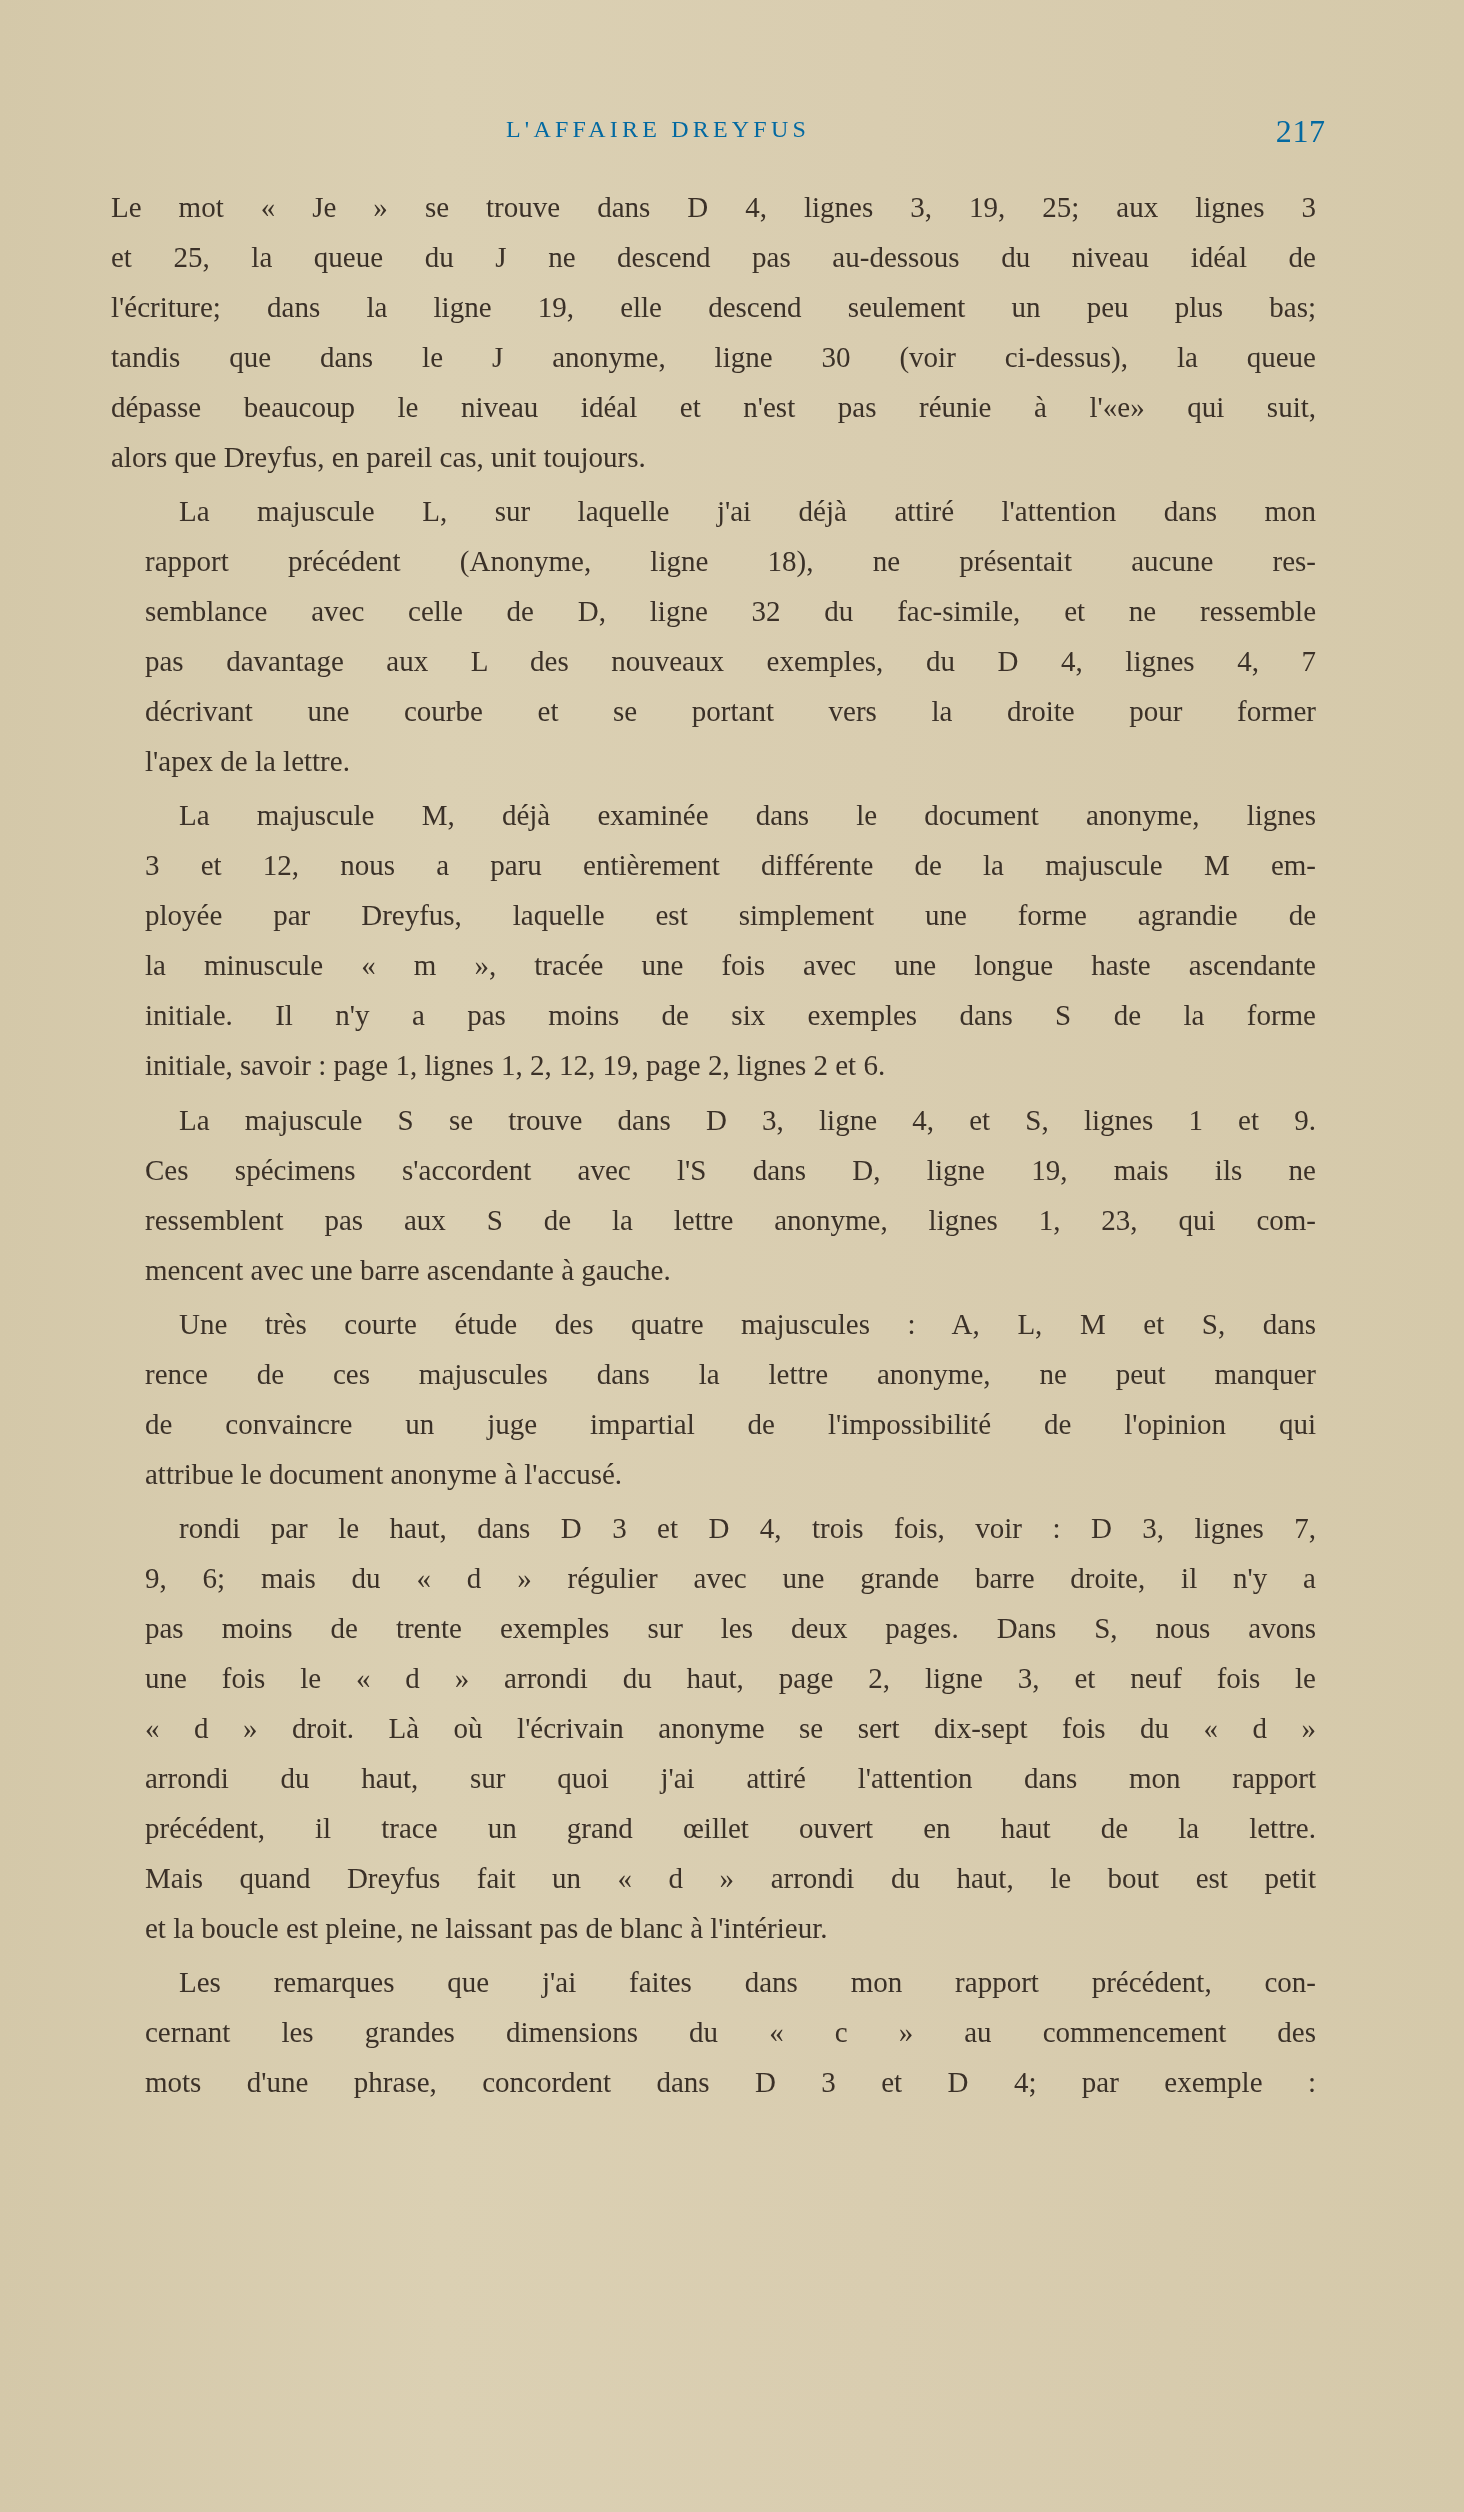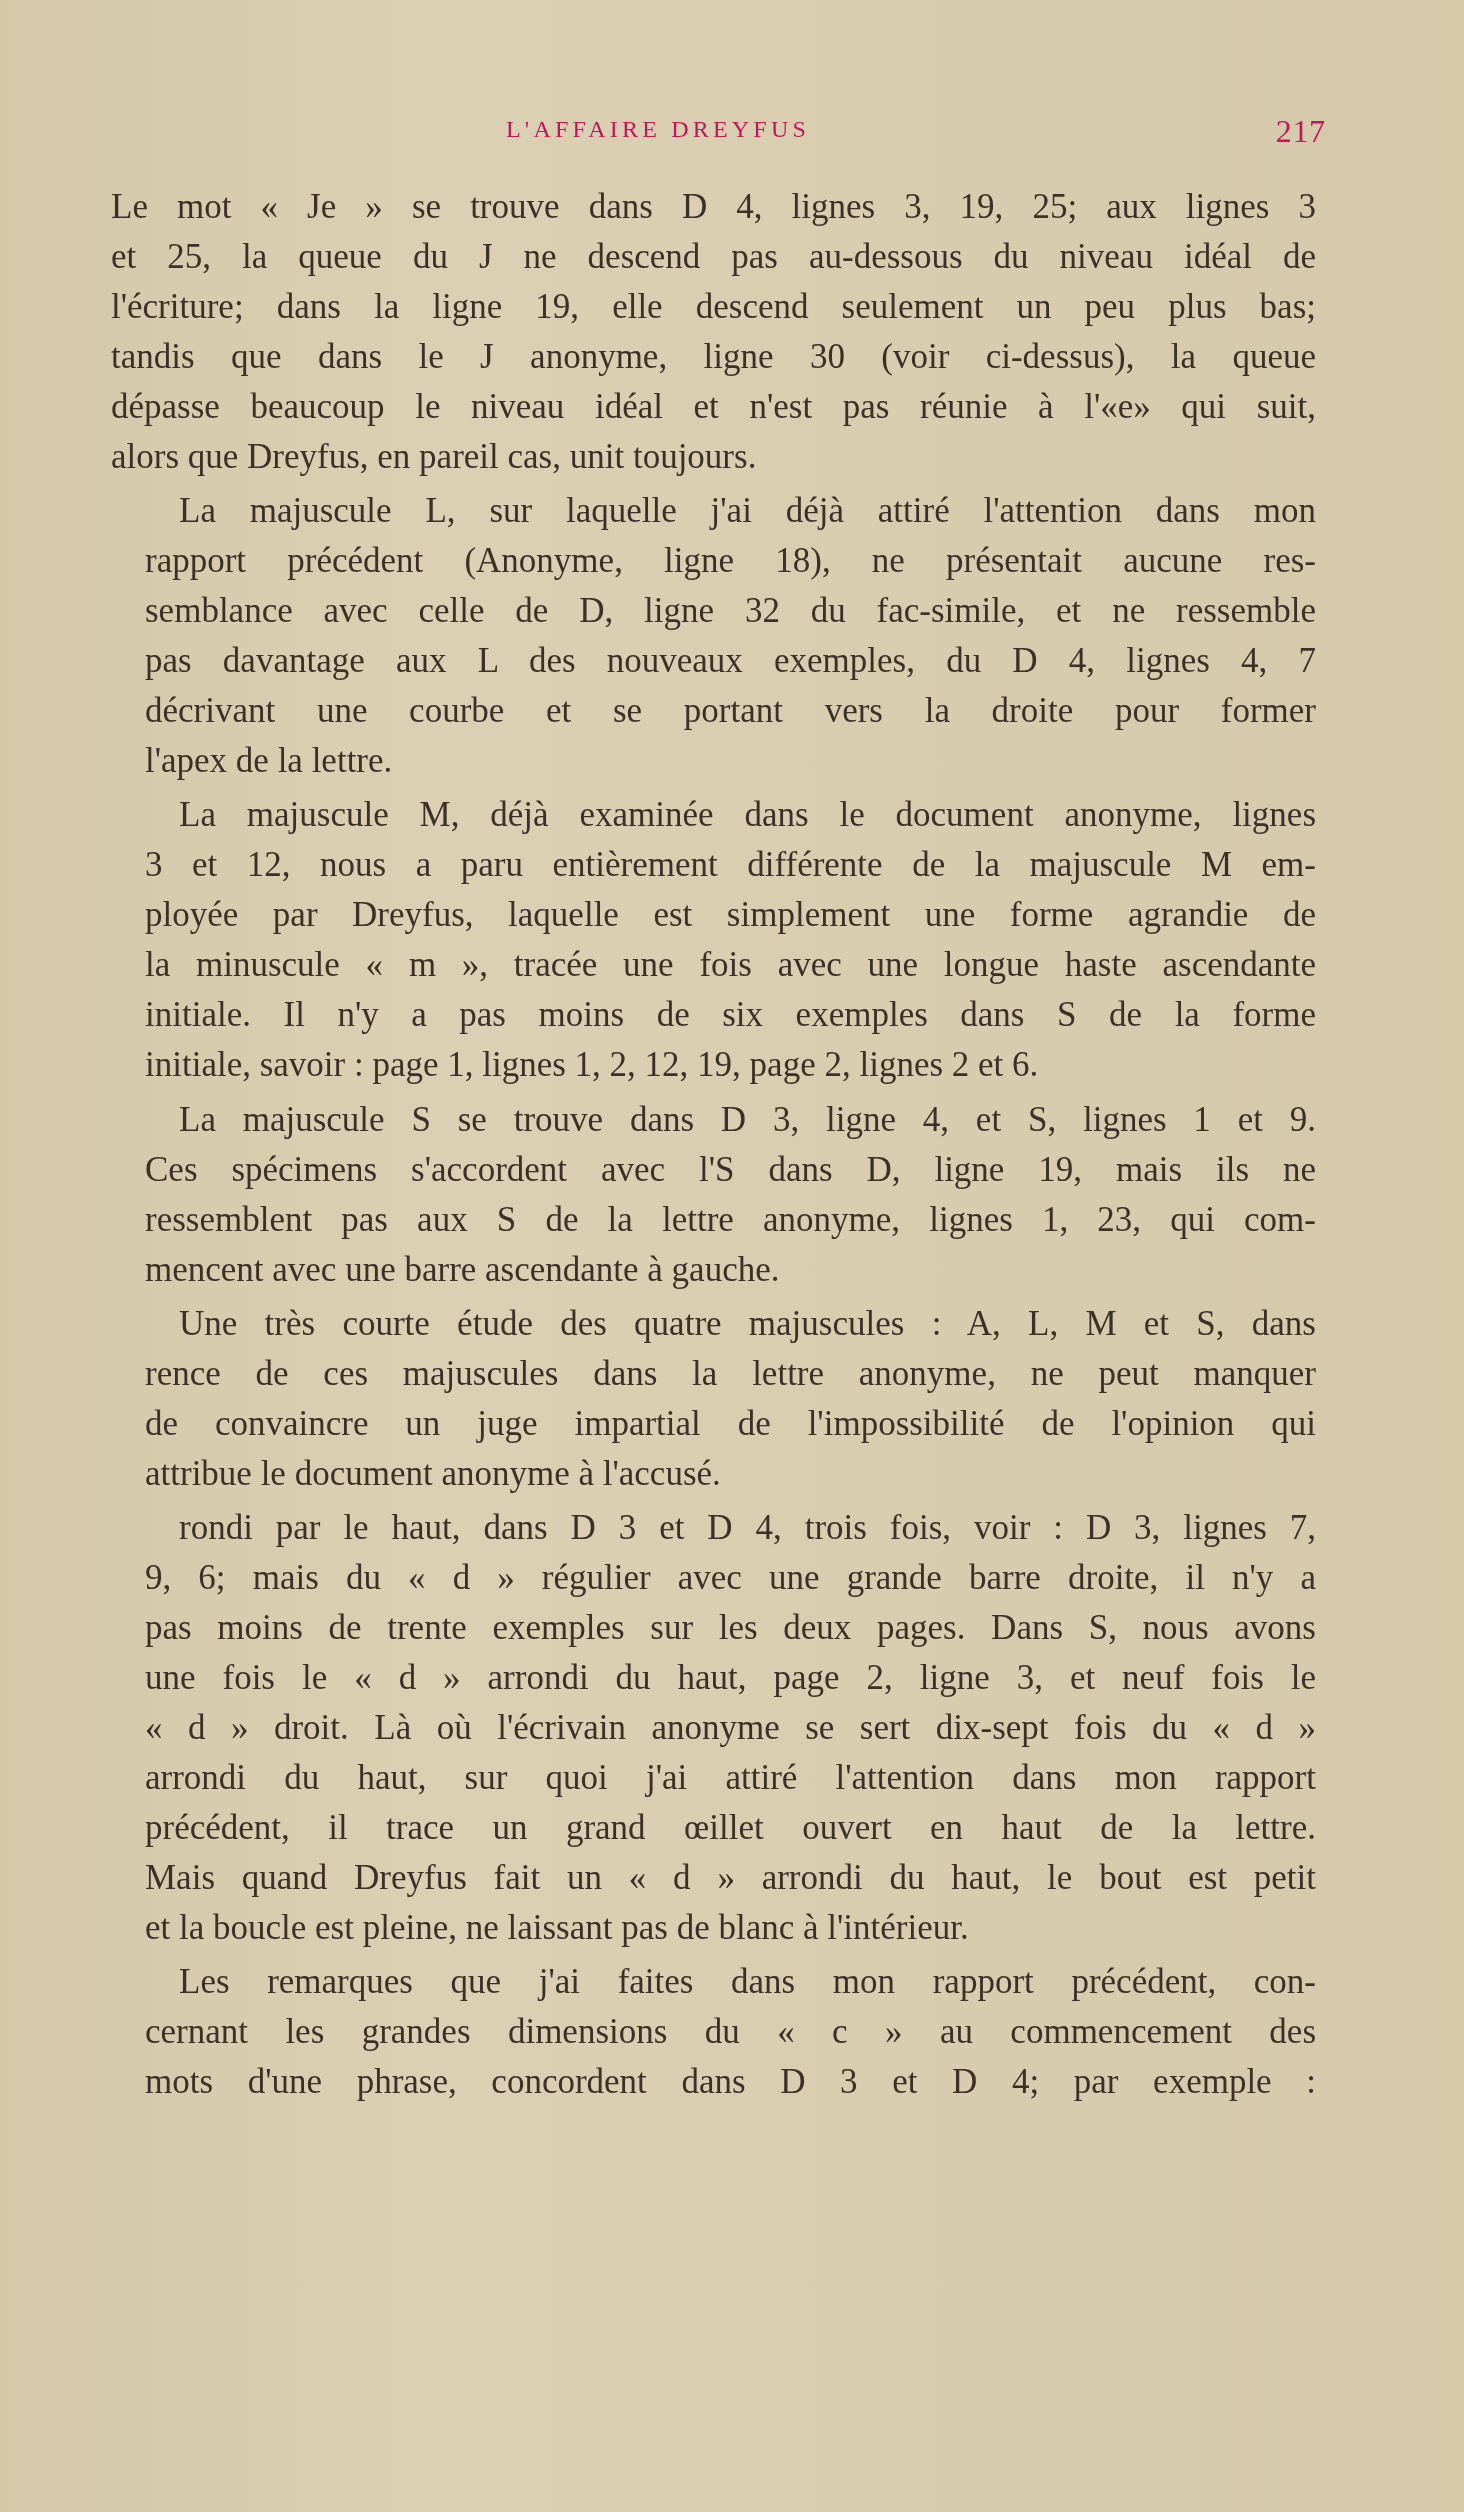--- a/index.html
+++ b/index.html
@@ -17,37 +17,37 @@
       position: absolute;
       left: 111px;
       top: 112px;
       width: 1205px;
     }
     .running-head {
       position: relative;
       height: 42px;
       font-size: 24px;
       letter-spacing: 4.2px;
-      color: #be185d;
+      color: #0369a1;
     }
     .running-head .title {
       position: absolute;
       left: 395px;
       top: 4.2px;
     }
     .running-head .folio {
       position: absolute;
       right: -9.8px;
       top: 1.4px;
       font-size: 32px;
       letter-spacing: 0.7px;
     }
     .body-text {
       margin-top: 28px;
-      font-size: 35px;
+      font-size: 29px;
       line-height: 50px;
       text-align: justify;
       text-align-last: left;
     }
     .para {
       margin: 0 0 4.2px 0;
       text-indent: 34px;
       hyphens: manual;
     }
     .para:first-child { text-indent: 0; }

